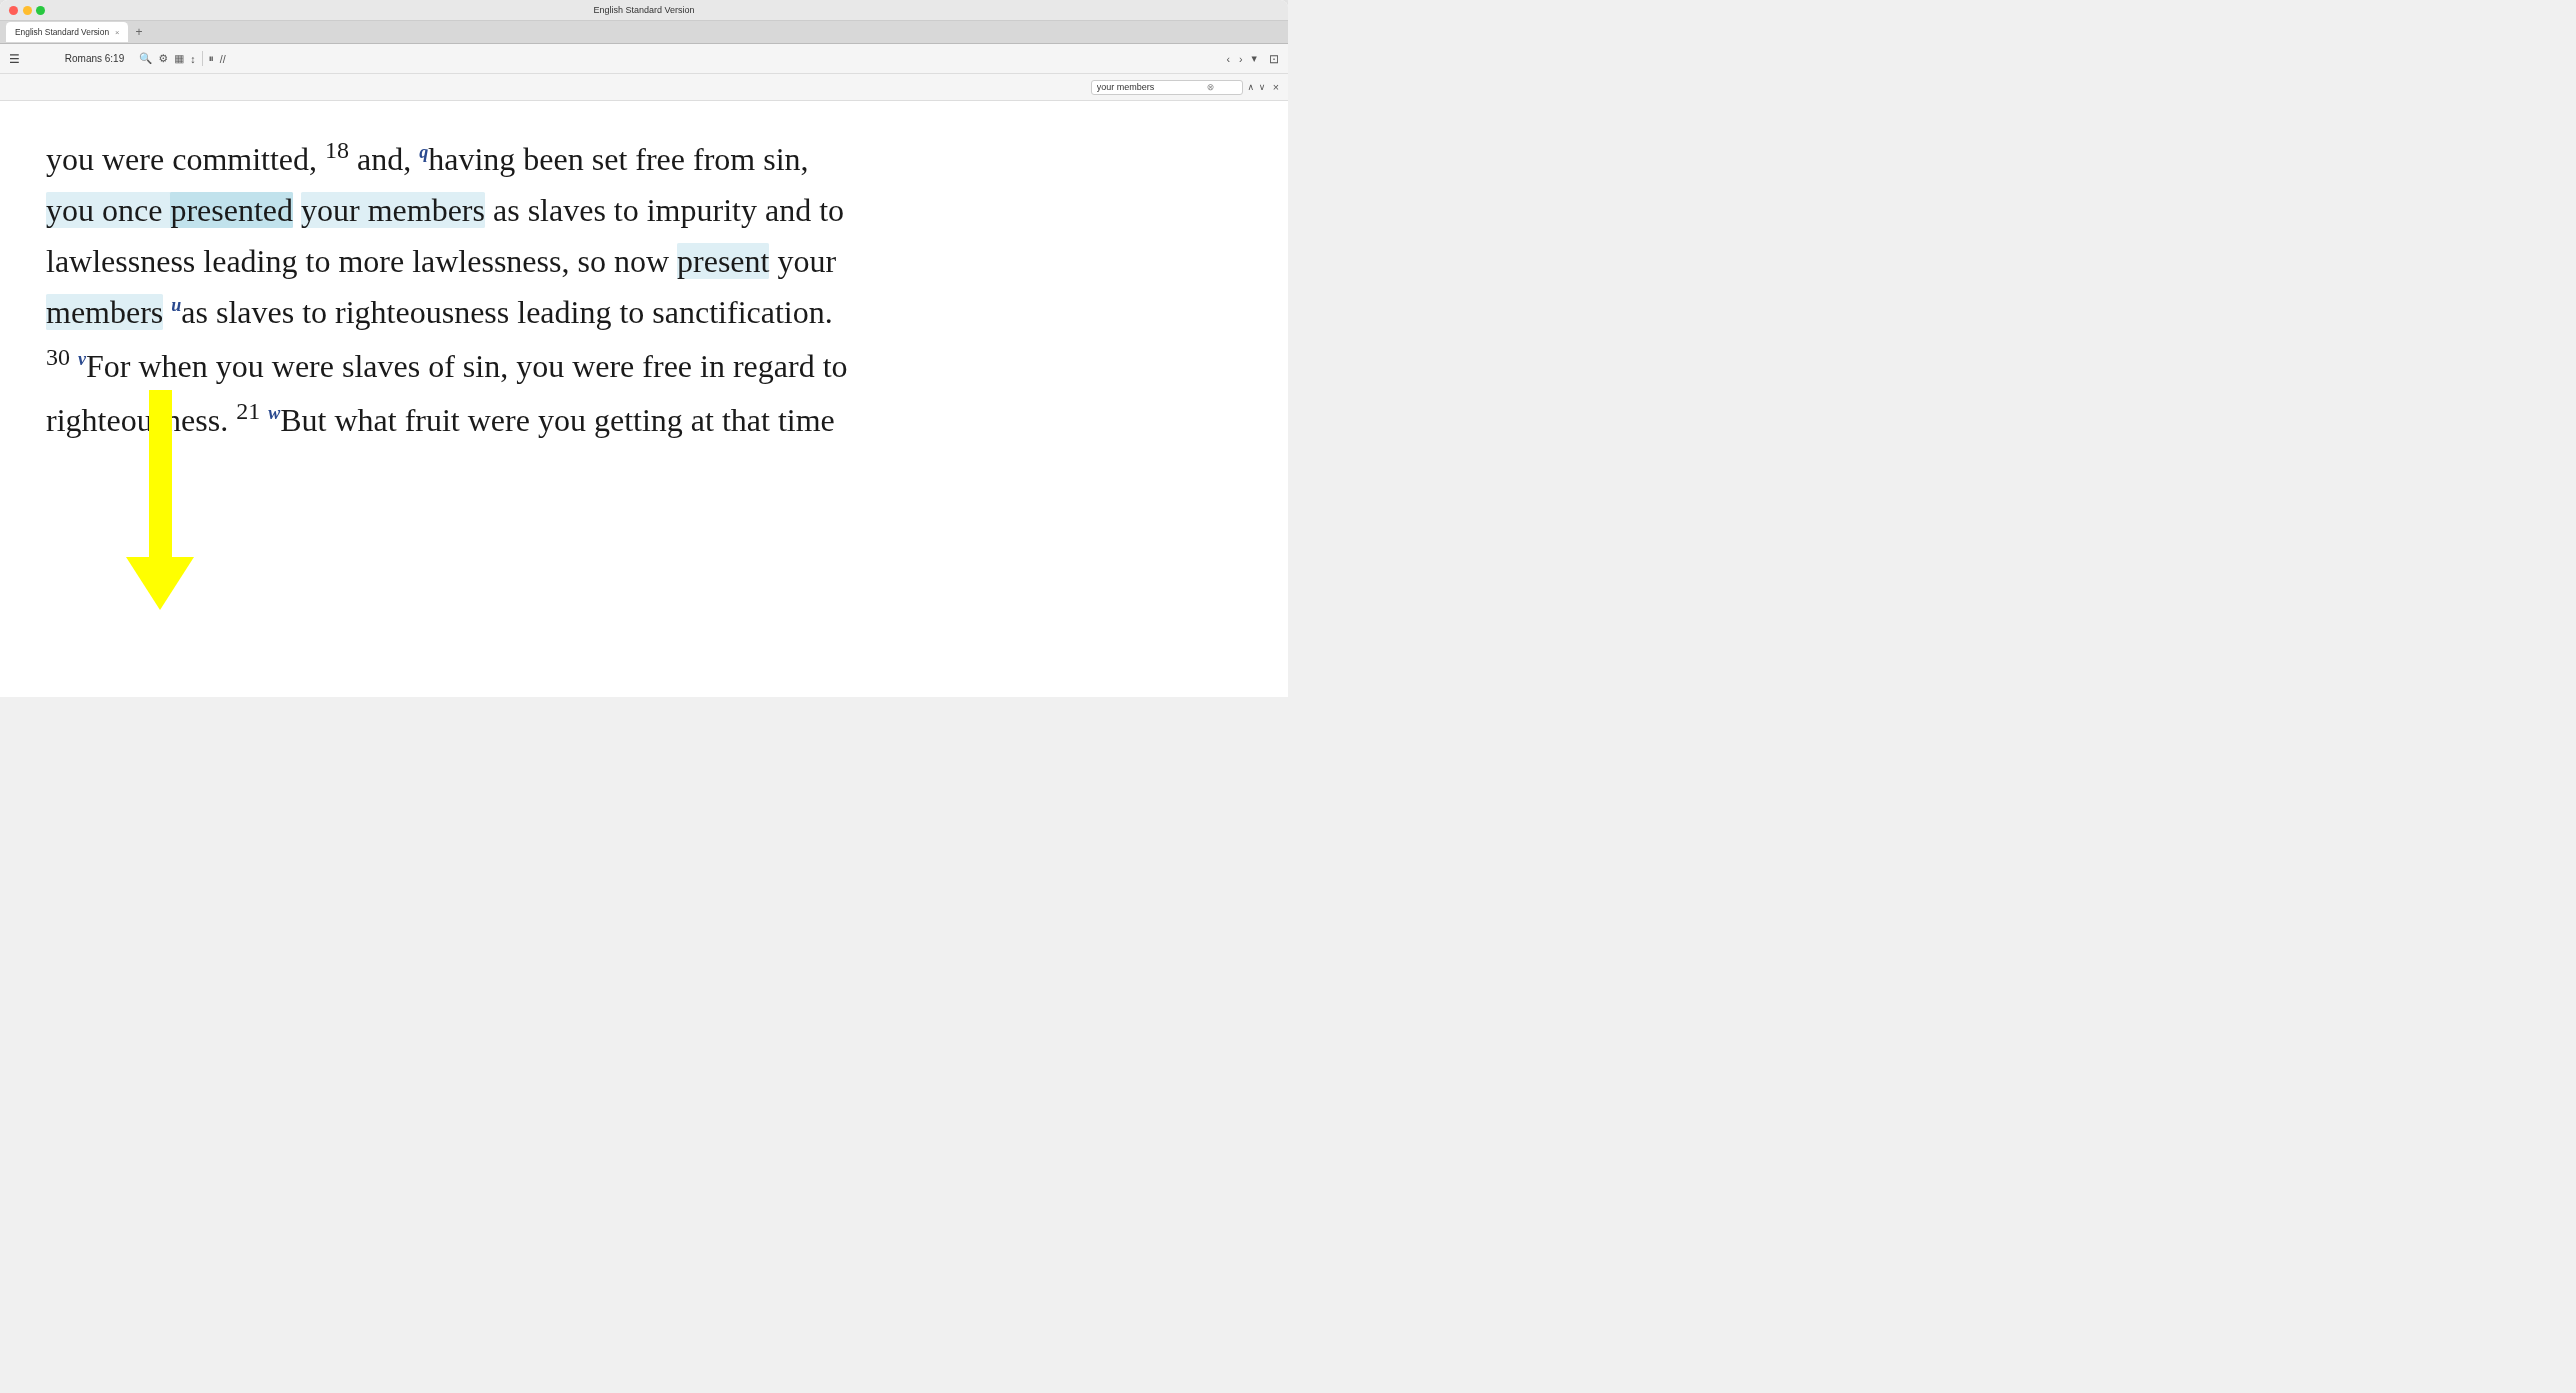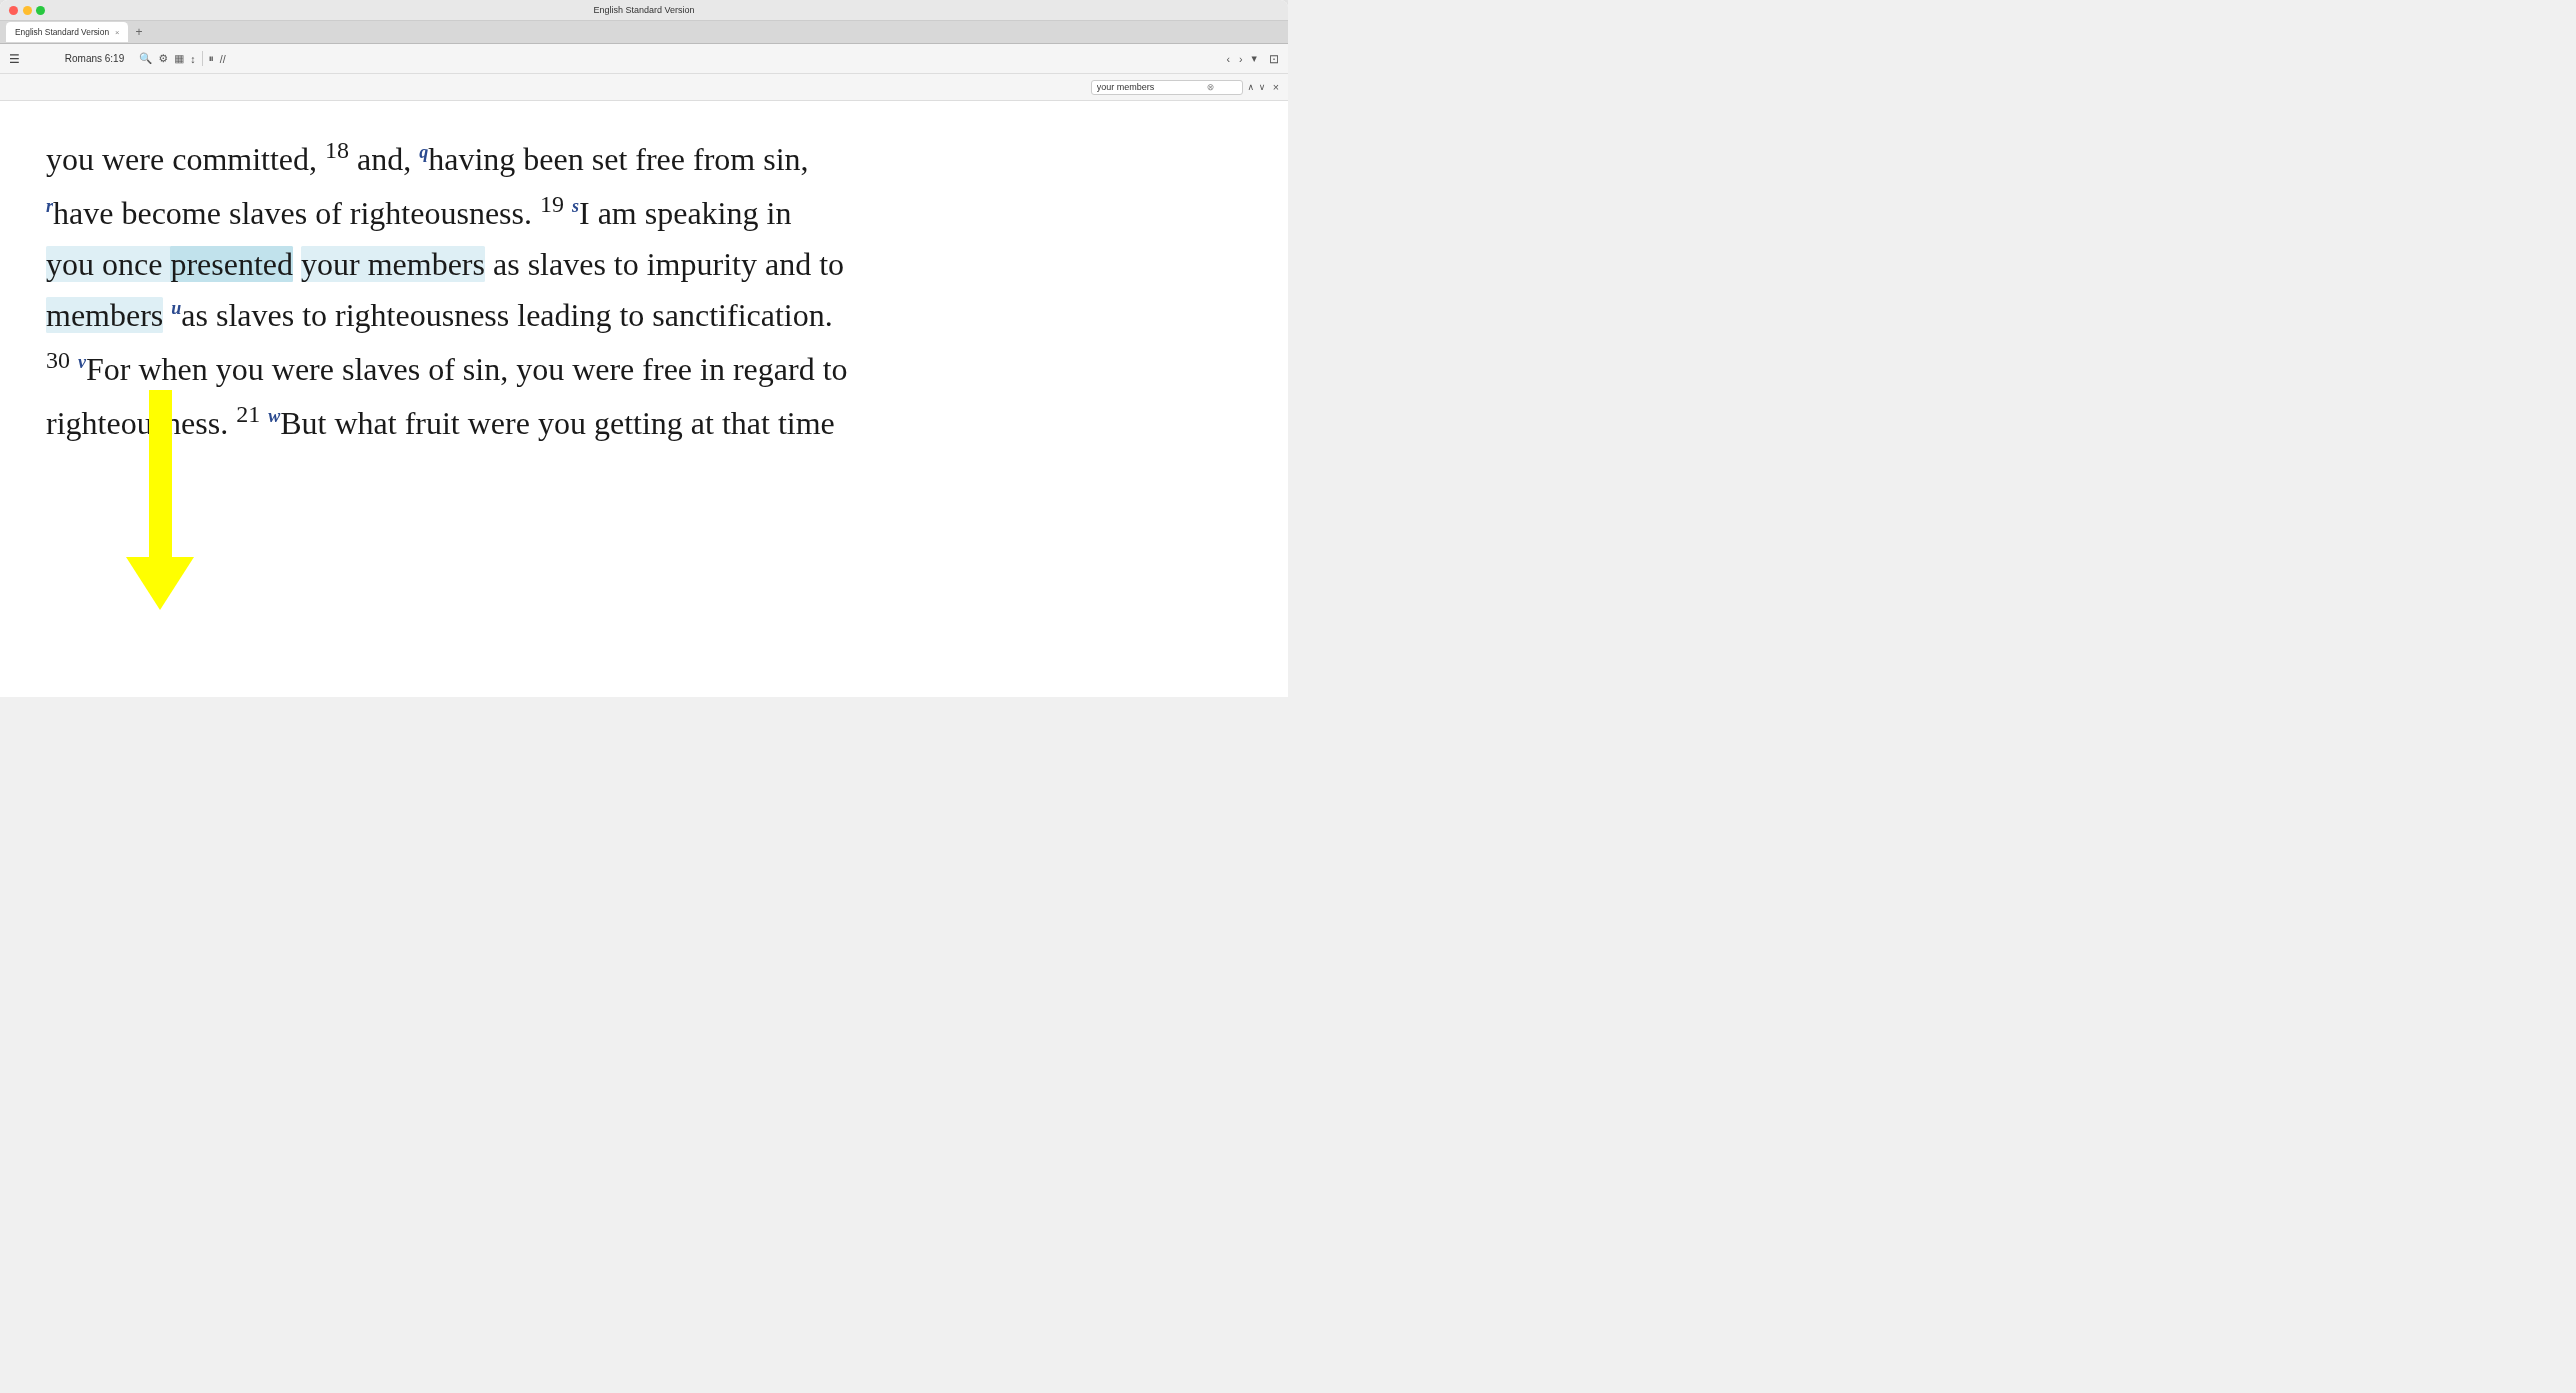--- a/index.html
+++ b/index.html
@@ -377,26 +377,26 @@
     <div class="yellow-arrow">
       <div class="arrow-shaft"></div>
       <div class="arrow-head"></div>
     </div>
 
     <div class="bible-text">
       <p>
         you were committed, <span class="verse-num">18</span> and, <span class="footnote-ref">q</span>having been set free from sin,
       </p>
       <p>
-        <span class="footnote-ref">r</span>have become slaves of righteousness. <span class="verse-num">19</span> <span class="footnote-ref">s</span>I am speaking in
-      </p>
-      <p>
         <span class="highlight-match">you once <span class="highlight-current">presented</span></span> <span class="highlight-match">your members</span> as slaves to impurity and to
       </p>
       <p>
+        lawlessness leading to more lawlessness, so now <span class="highlight-match">present</span> your
+      </p>
+      <p>
         <span class="highlight-match">members</span> <span class="footnote-ref">u</span>as slaves to righteousness leading to sanctification.
       </p>
       <p>
         <span class="verse-num">30</span> <span class="footnote-ref">v</span>For when you were slaves of sin, you were free in regard to
       </p>
       <p>
         righteousness. <span class="verse-num">21</span> <span class="footnote-ref">w</span>But what fruit were you getting at that time
       </p>
     </div>
 

